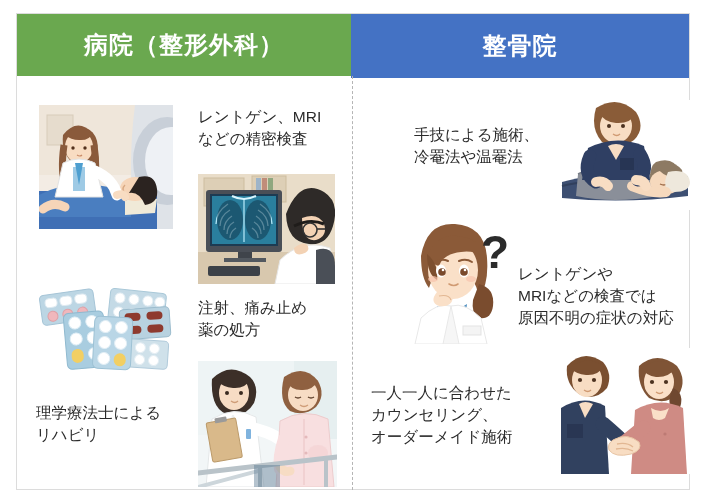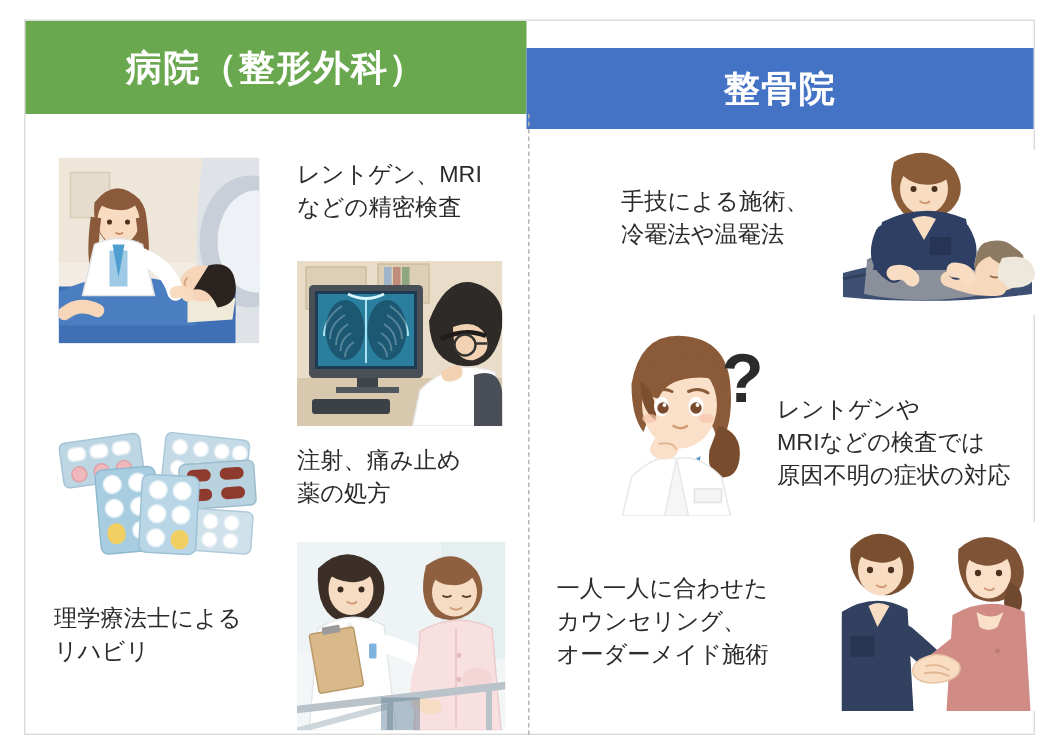--- a/index.html
+++ b/index.html
@@ -9,21 +9,21 @@
     font-family:"Liberation Sans","DejaVu Sans",sans-serif;
     overflow:hidden;
   }
   .board{
     position:absolute;left:16px;top:13px;width:674px;height:477px;
     border:1px solid #dcdcdc;box-sizing:border-box;background:#fff;
   }
   .headers{position:absolute;left:0;top:0;width:100%;height:62px;display:flex;}
   .hdr{display:flex;align-items:center;justify-content:center;box-sizing:border-box;}
   .hdr-left{width:335px;height:62px;}
-  .hdr-right{width:339px;height:54px;margin-top:18px;}
+  .hdr-right{width:339px;height:64px;}
   .hdr span{
     color:#ffffff;font-weight:bold;font-size:24px;letter-spacing:1px;
   }
   .divider{
     position:absolute;left:335px;top:62px;width:0;height:414px;
     border-left:1px dashed #b5b5b5;
   }
   .col{position:absolute;top:62px;height:414px;box-sizing:border-box;}
   .col-left{left:0;width:335px;}
   .col-right{left:336px;width:338px;}

